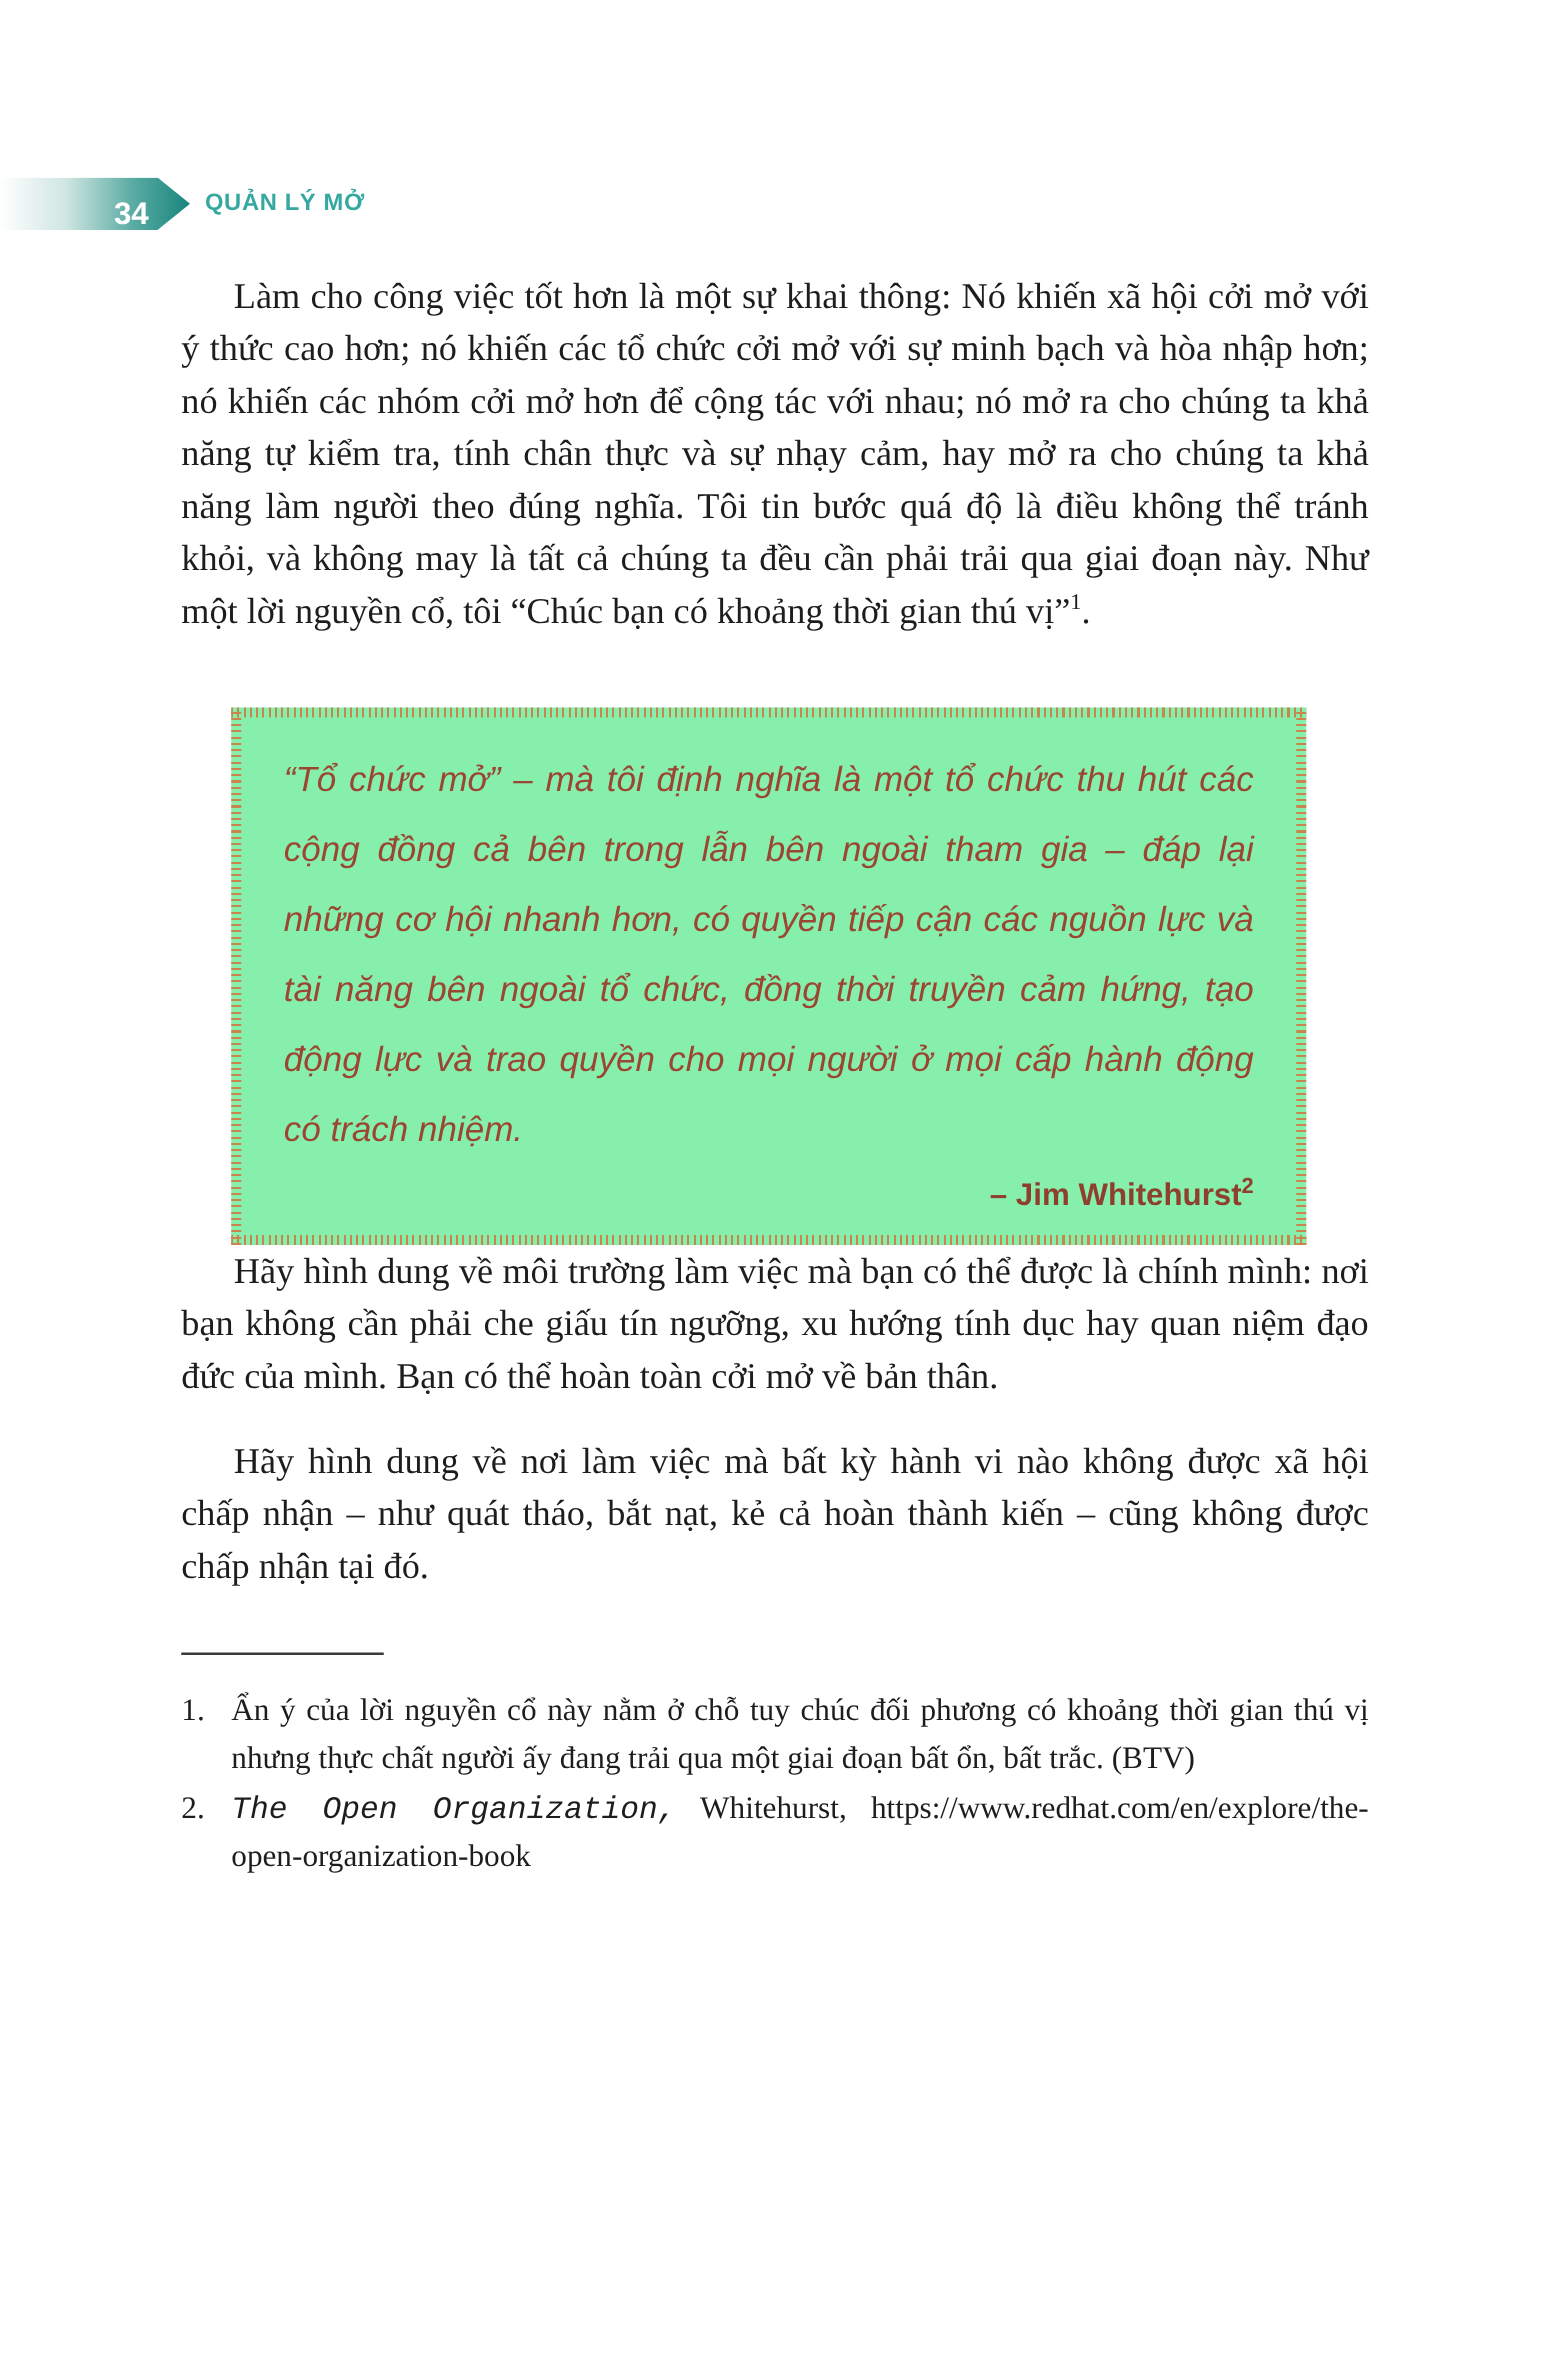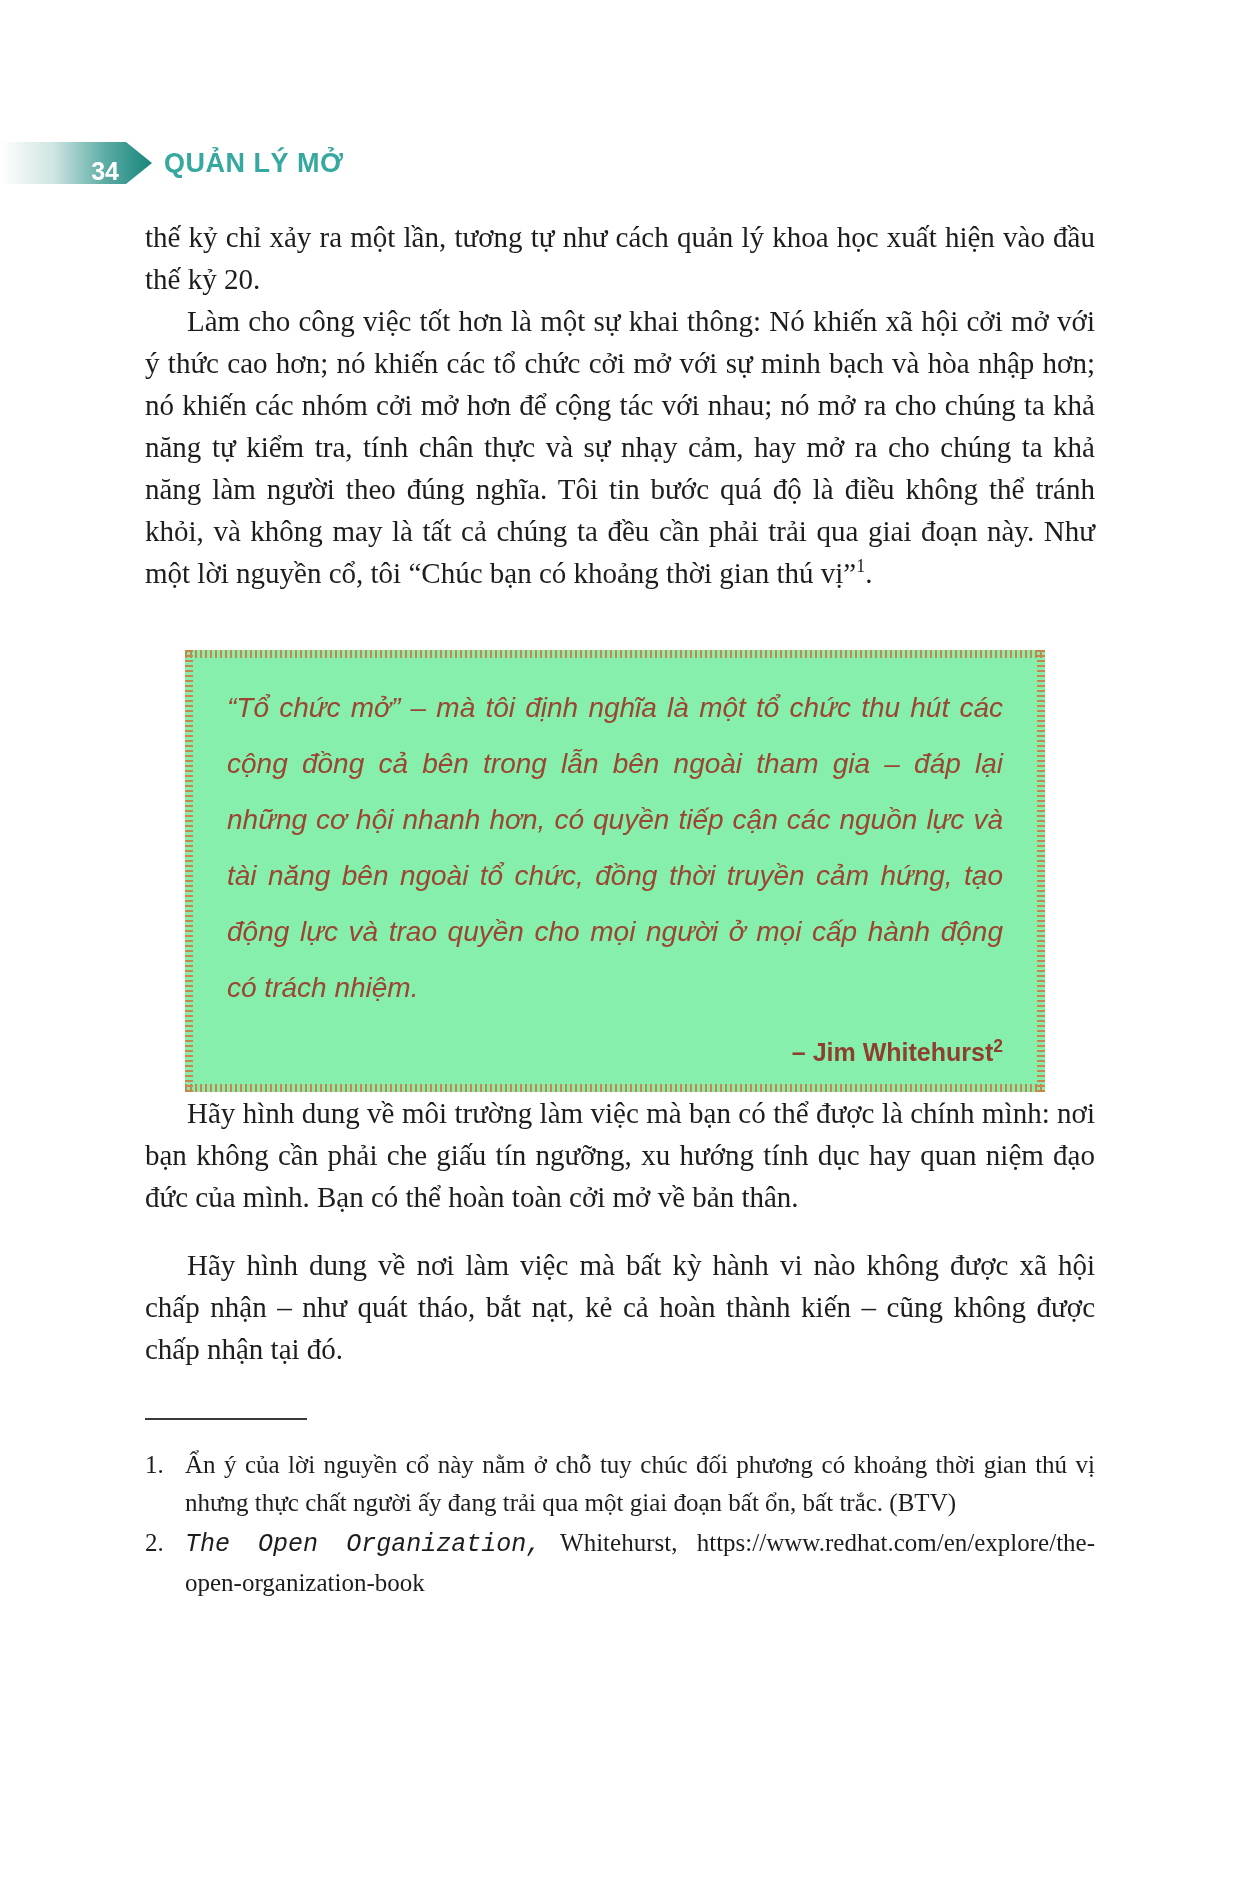--- a/index.html
+++ b/index.html
@@ -35,21 +35,21 @@
   .page-number {
     font-family: "Liberation Sans", sans-serif;
     font-weight: bold;
     font-size: 25px;
     color: #ffffff;
     line-height: 1;
   }
   .running-title {
     font-family: "Liberation Sans", sans-serif;
     font-weight: bold;
-    font-size: 27px;
+    font-size: 19px;
     color: #35a89f;
     margin-left: 12px;
     letter-spacing: 0.5px;
   }
 
   
   .content {
     position: absolute;
     top: 216px;
     left: 145px;
@@ -97,21 +97,21 @@
     color: #9b4632;
     text-align: justify;
   }
   .quote-attribution {
     font-family: "Liberation Sans", sans-serif;
     font-weight: bold;
     font-size: 25px;
     line-height: 40px;
     color: #8f3f2d;
     text-align: right;
-    margin-top: 16px;
+    margin-top: 4px;
   }
   .quote-attribution sup { font-size: 0.7em; vertical-align: super; line-height: 0; }
 
   .after-quote { }
   .after-quote-2 { margin-top: 26px; }
 
   
   .footnote-divider {
     margin-top: 48px;
     width: 162px;
@@ -136,21 +136,20 @@
 
   <div class="header">
     <div class="page-badge">
       <span class="page-number">34</span>
     </div>
     <div class="running-title">QUẢN LÝ MỞ</div>
   </div>
 
   <div class="content">
 
-    <p class="para">thế kỷ chỉ xảy ra một lần, tương tự như cách quản lý khoa học xuất hiện vào đầu thế kỷ 20.</p>
 
     <p class="para indent"><span>Làm cho công việc tốt hơn là một sự khai thông: Nó khiến xã hội cởi mở với ý thức cao hơn; nó khiến các tổ chức cởi mở với sự minh bạch và hòa nhập hơn; nó khiến các nhóm cởi mở hơn để cộng tác với nhau; nó mở ra cho chúng ta khả năng tự kiểm tra, tính chân thực và sự nhạy cảm, hay mở ra cho chúng ta khả năng làm người theo đúng nghĩa. Tôi tin bước quá độ là điều không thể tránh khỏi, và không may là tất cả chúng ta đều cần phải trải qua giai đoạn này. Như một lời nguyền cổ, tôi “Chúc bạn có khoảng thời gian thú vị”</span><sup class="fn-ref">1</sup><span>.</span></p>
 
     <div class="quote-box">
       <div class="qb-edge qb-top"></div>
       <div class="qb-edge qb-bottom"></div>
       <div class="qb-edge qb-left"></div>
       <div class="qb-edge qb-right"></div>
       <div class="quote-text">“Tổ chức mở” – mà tôi định nghĩa là một tổ chức thu hút các cộng đồng cả bên trong lẫn bên ngoài tham gia – đáp lại những cơ hội nhanh hơn, có quyền tiếp cận các nguồn lực và tài năng bên ngoài tổ chức, đồng thời truyền cảm hứng, tạo động lực và trao quyền cho mọi người ở mọi cấp hành động có trách nhiệm.</div>
       <div class="quote-attribution"><span>– Jim Whitehurst</span><sup>2</sup></div>

